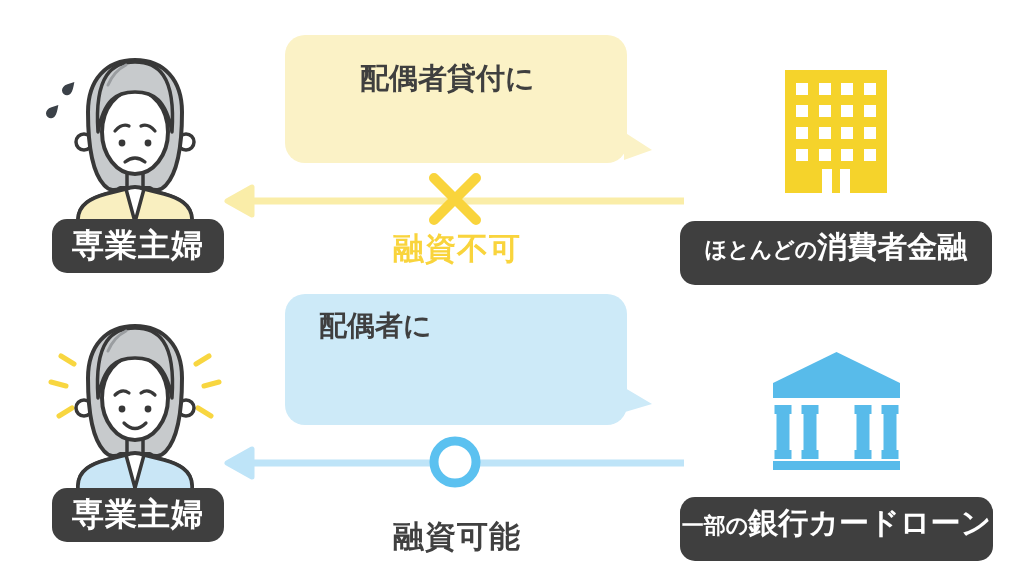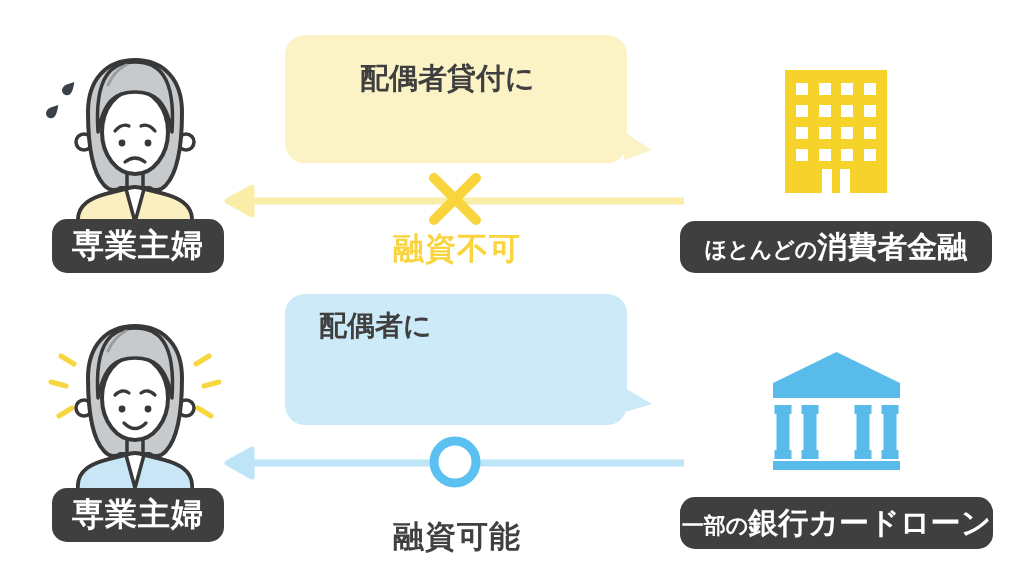--- a/index.html
+++ b/index.html
@@ -11,21 +11,21 @@
 
   
   .pill {
     position:absolute; background:#3F3F3F; color:#FFFFFF; border-radius:15px;
     display:flex; align-items:center; justify-content:center;
     font-weight:bold;
   }
   .pill.person { width:172px; height:54px; left:52px; font-size:32px; letter-spacing:1px; }
   #person-label-1 { top:219px; }
   #person-label-2 { top:488px; }
-  .pill.inst { height:52px; display:block; text-align:center; line-height:52px; white-space:nowrap; }
+  .pill.inst { height:64px; display:block; text-align:center; line-height:52px; white-space:nowrap; }
   #inst-label-1 { left:680px; top:221px; width:312px; }
   #inst-label-2 { left:680px; top:497px; width:313px; }
   .inst-small { font-size:22px; font-weight:bold; }
   .inst-main  { font-size:30px; font-weight:bold; }
 
   
   .bubble {
     position:absolute; left:285px; width:342px; border-radius:20px;
     box-sizing:border-box; font-weight:bold; color:#3F3F3F;
   }

